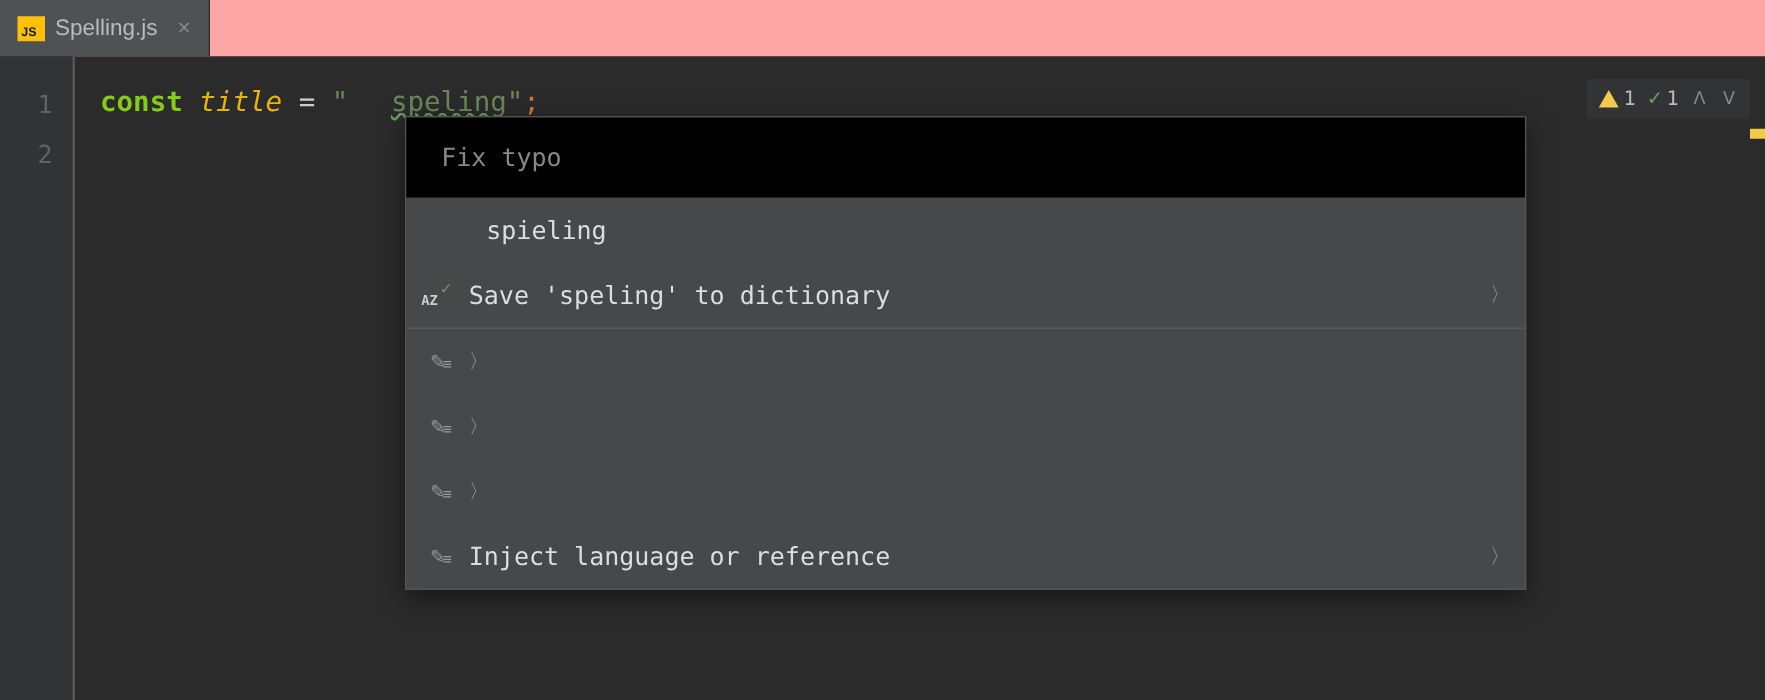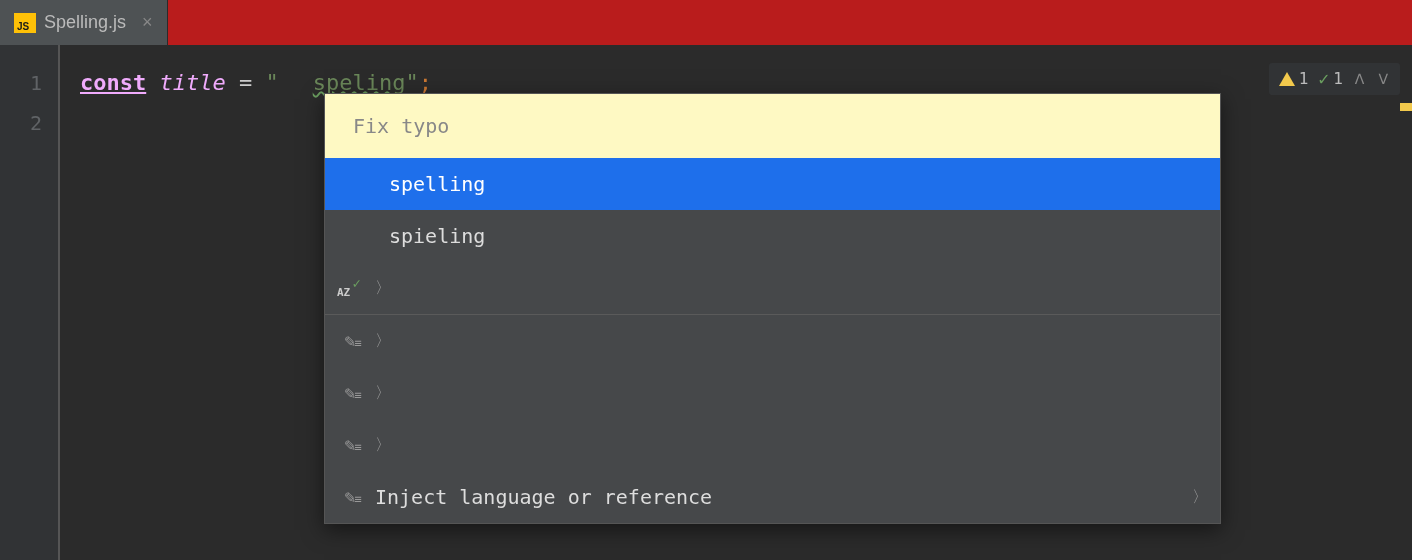--- a/index.html
+++ b/index.html
@@ -10,21 +10,21 @@
     body {
       width: 1412px;
       height: 560px;
       background: #2b2b2b;
       font-family: -apple-system, BlinkMacSystemFont, 'Segoe UI', sans-serif;
       overflow: hidden;
       position: relative;
     }
     .tab-bar {
       display: flex;
-      background: #b91c1c;
+      background: #fca5a5;
       height: 45px;
       align-items: stretch;
     }
     .tab {
       display: flex;
       align-items: center;
       padding: 0 14px;
       background: #4e5254;
       gap: 8px;
       border-right: 1px solid #2b2b2b;
@@ -83,22 +83,22 @@
       padding-top: 18px;
       padding-left: 20px;
       font-family: 'Menlo', 'Consolas', monospace;
       font-size: 22px;
       line-height: 40px;
       position: relative;
     }
     .code-line {
       white-space: pre;
     }
-    .kw { color: #f0abfc; font-weight: bold; text-decoration: underline; }
-    .var { color: #f0abfc; font-style: italic; }
+    .kw { color: #84cc16; font-weight: bold; }
+    .var { color: #eab308; font-style: italic; }
     .op { color: #cccccc; }
     .str { color: #6a8759; }
     .semi { color: #cc7832; }
     .typo-underline {
       border-bottom: 2px wavy #6a9e5f;
       text-decoration: underline wavy #6a9e5f;
       text-decoration-thickness: 2px;
       margin-left: 34px;
     }
     .inspection-widget {
@@ -148,21 +148,21 @@
       left: 264px;
       width: 897px;
       background: #46484a;
       box-shadow: 0 6px 20px rgba(0,0,0,0.5);
       border: 1px solid #555;
     }
     .popup-header {
       padding: 12px 28px;
       color: #888;
       font-size: 20px;
-      background: #fef9c3;
+      background: #000000;
     }
     .popup-item {
       display: flex;
       align-items: center;
       padding: 6px 12px 6px 12px;
       font-size: 20px;
       color: #dddddd;
       gap: 12px;
       min-height: 40px;
       cursor: pointer;
@@ -270,32 +270,29 @@
         <span class="check-icon">✓</span>
         <span class="insp-count">1</span>
       </div>
       <span class="nav-chevron">ᐱ</span>
       <span class="nav-chevron">ᐯ</span>
     </div>
 
     <div class="popup">
       <div class="popup-header">Fix typo</div>
 
-      <div class="popup-item selected indent">
-        <span class="icon-slot"></span>
-        <span class="label">spelling</span>
-      </div>
       <div class="popup-item indent">
         <span class="icon-slot"></span>
         <span class="label">spieling</span>
       </div>
       <div class="popup-item">
         <span class="icon-slot">
             <span class="az-icon"></span>
           </span>
+        <span class="label">Save 'speling' to dictionary</span>
         <span class="chevron">〉</span>
       </div>
 
       <div class="divider"></div>
 
       <div class="popup-item">
         <span class="icon-slot">
             <span class="pencil-icon">✎</span>
           </span>
         <span class="chevron">〉</span>

